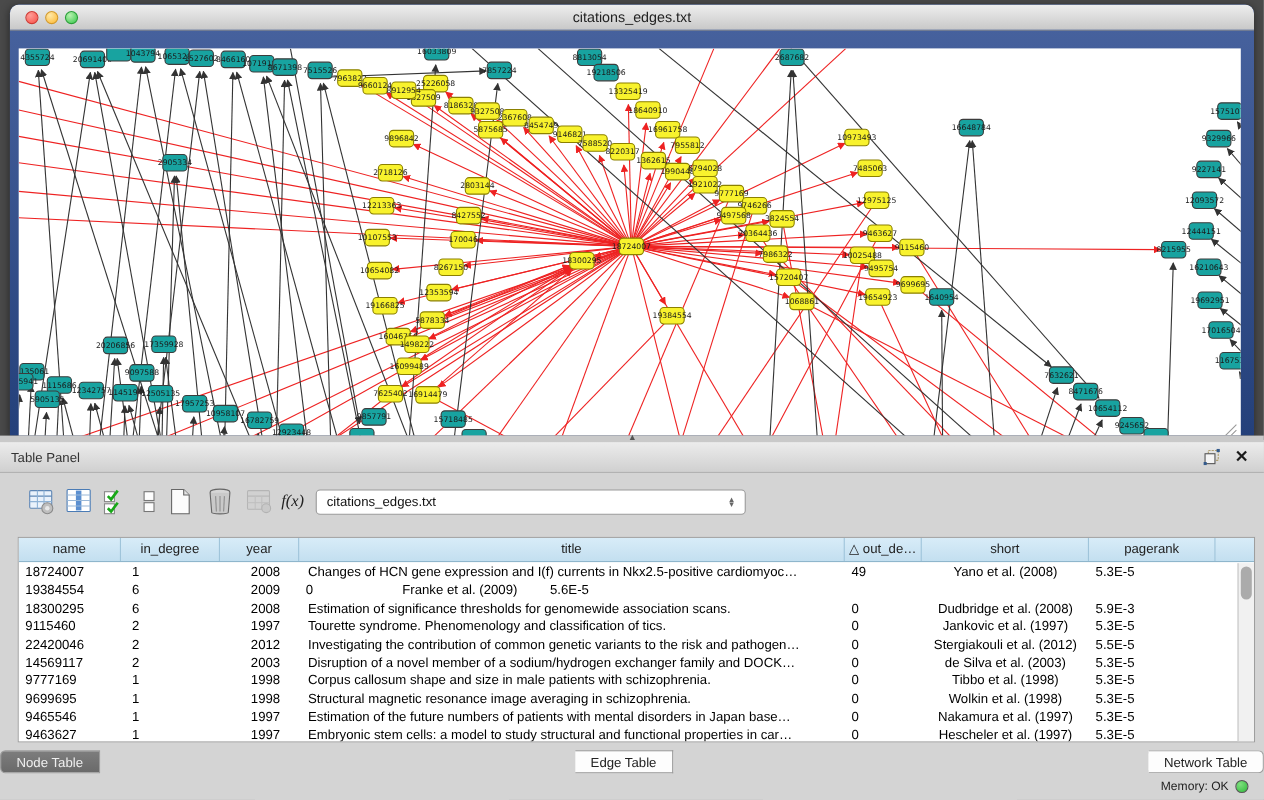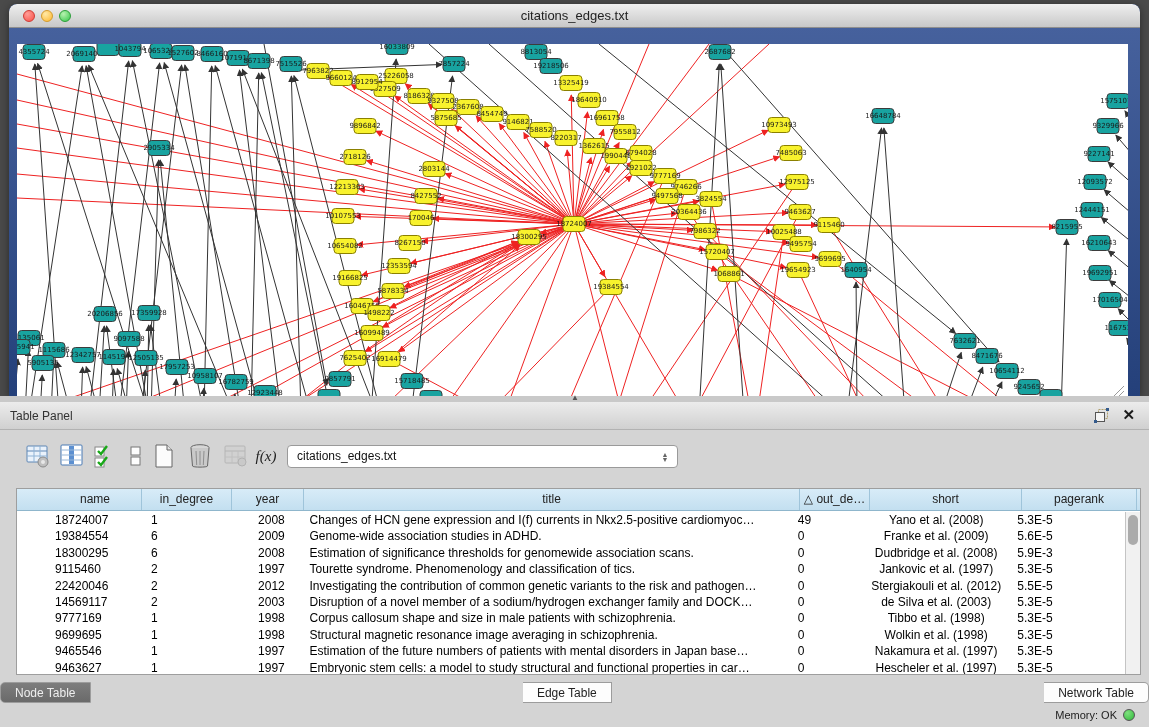--- a/index.html
+++ b/index.html
@@ -52,21 +52,21 @@
   #data-table { position:absolute; left:16px; top:86px; width:1125px; height:187px;
     background:#ffffff; border:1px solid #9e9e9e; overflow:hidden; }
   #thead { display:flex; height:22px; background:linear-gradient(180deg,#d8ecf8,#c3dff0);
     border-bottom:1px solid #8fb6cc; }
   .th { font-size:12px; color:#222; text-align:center; line-height:21px;
     border-right:1px solid #9fc4da; overflow:hidden; white-space:nowrap; }
   #tbody { position:absolute; left:0; top:23px; right:15px; bottom:0; overflow:hidden; }
   .tr { display:flex; height:16.4px; }
   .td { font-size:12px; color:#000; line-height:16px; white-space:nowrap; overflow:hidden;
     text-overflow:clip; }
-  .c0{width:93px; padding-left:6px;margin-left:32px;} .c1{width:90px; padding-left:10px;}
+  .c0{width:93px; padding-left:6px;} .c1{width:90px; padding-left:10px;}
   .c2{width:72px; padding-left:28px;} .c3{width:496px; padding-left:8px;}
   .c4{width:70px; padding-left:6px;} .c5{width:152px; text-align:center;}
   .c6{width:115px; padding-left:6px;}
   #vscroll { position:absolute; right:0; top:23px; width:15px; bottom:0;
     background:#f1f1f1; border-left:1px solid #c4c4c4; }
   #vthumb { position:absolute; left:2px; top:3px; width:10px; height:30px;
     background:#ababab; border-radius:5px; }
 
   #table-tabs { position:absolute; left:0; top:280px; width:1149px; height:22px;
     display:flex; justify-content:space-between; }
@@ -819,21 +819,20 @@
             <div class="td c2">2008</div>
             <div class="td c3">Changes of HCN gene expression and I(f) currents in Nkx2.5-positive cardiomyoc…</div>
             <div class="td c4">49</div>
             <div class="td c5">Yano et al. (2008)</div>
             <div class="td c6">5.3E-5</div>
           </div>
           <div class="tr">
             <div class="td c0">19384554</div>
             <div class="td c1">6</div>
             <div class="td c2">2009</div>
-            <div class="td c3">Genome-wide association studies in ADHD.</div>
             <div class="td c4">0</div>
             <div class="td c5">Franke et al. (2009)</div>
             <div class="td c6">5.6E-5</div>
           </div>
           <div class="tr">
             <div class="td c0">18300295</div>
             <div class="td c1">6</div>
             <div class="td c2">2008</div>
             <div class="td c3">Estimation of significance thresholds for genomewide association scans.</div>
             <div class="td c4">0</div>

